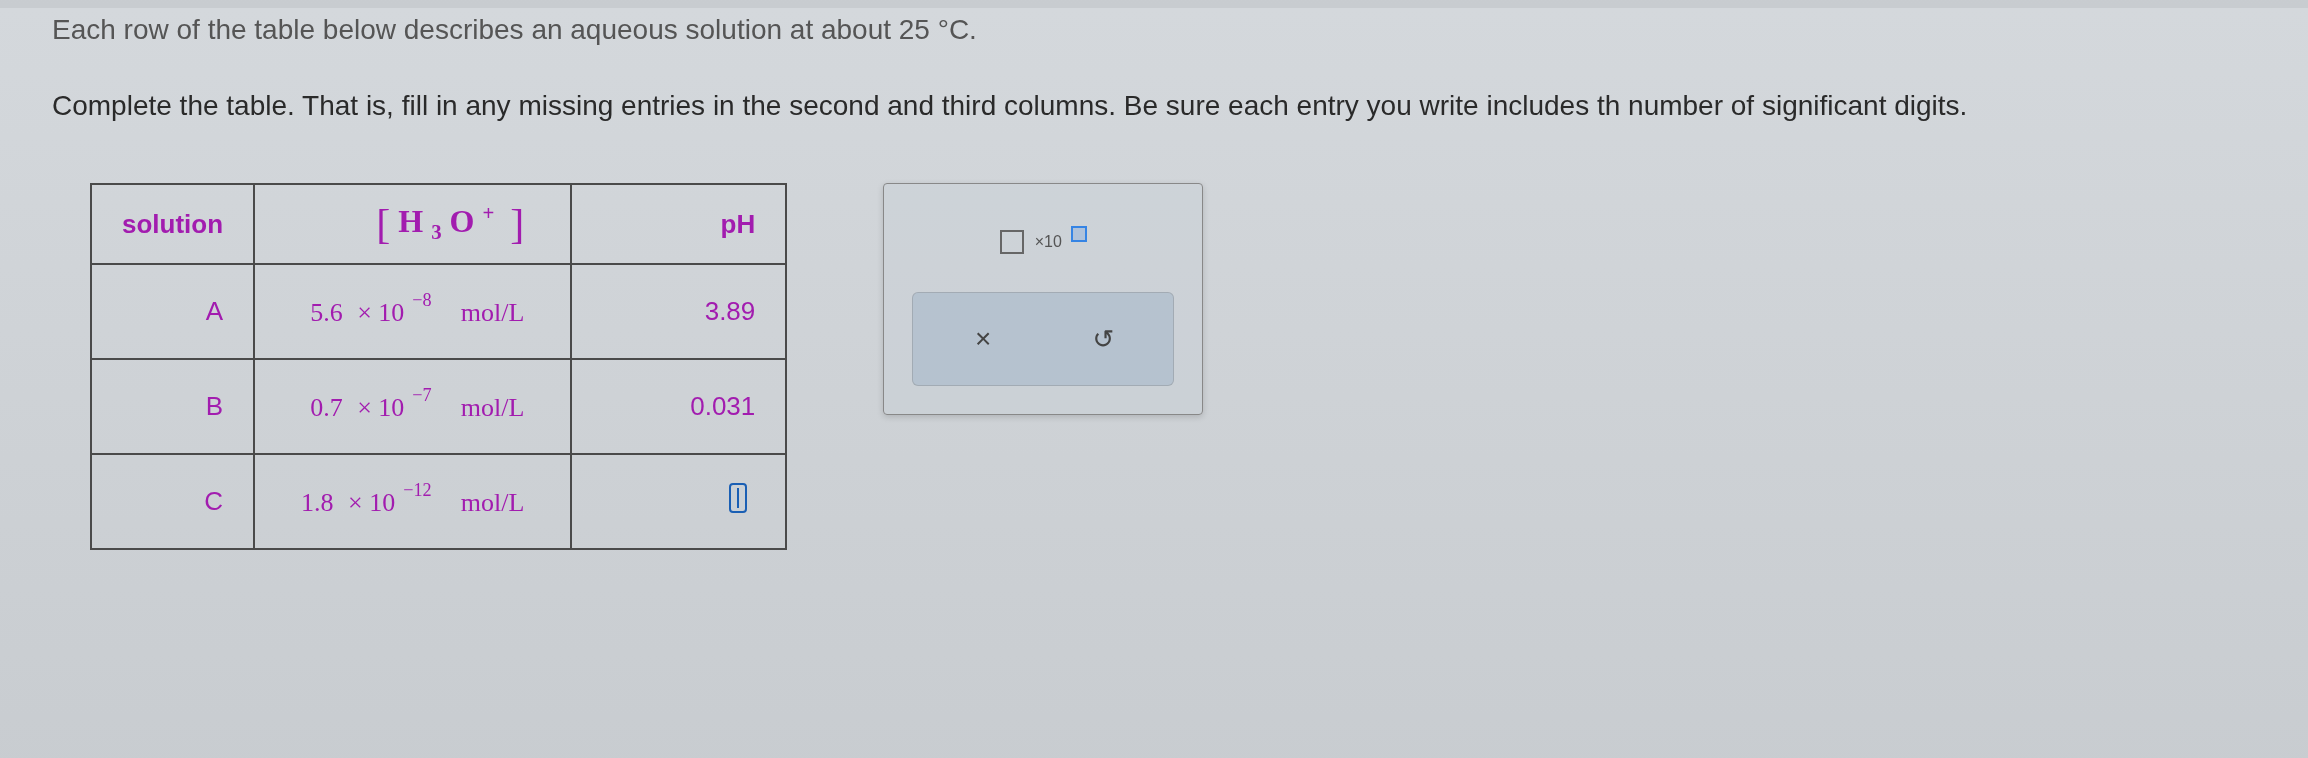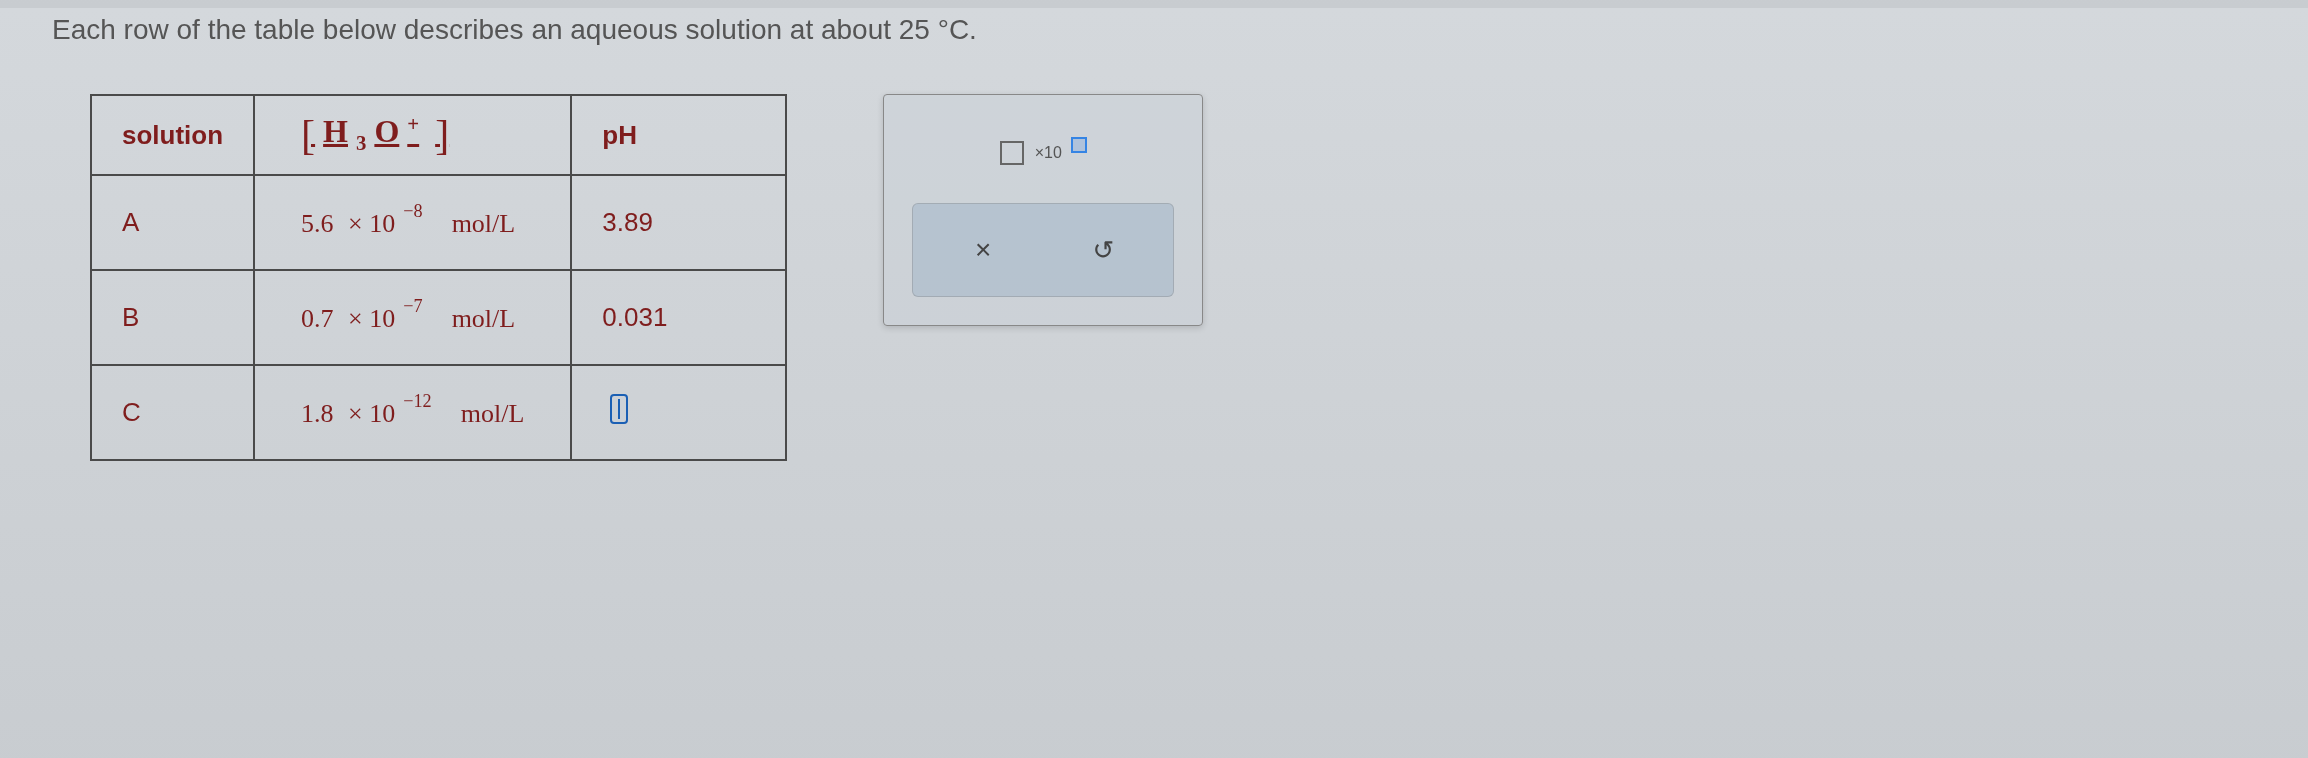--- a/index.html
+++ b/index.html
@@ -40,44 +40,43 @@
       padding-left: 30px;
     }
     .data-table {
       border-collapse: collapse;
       background: transparent;
     }
     .data-table th,
     .data-table td {
       border: 2px solid #4a4a4a;
       padding: 4px 30px;
-      text-align: left;
+      text-align: right;
       font-size: 26px;
-      color: #7f1d1d;
+      color: #a21caf;
     }
     .data-table th {
       font-weight: bold;
       height: 80px;
     }
     .data-table td {
       height: 95px;
     }
     .col-solution {
       width: 140px;
     }
     .col-h3o {
       width: 280px;
     }
     .col-ph {
       width: 215px;
     }
     .h3o-header {
       font-size: 32px;
       font-family: 'Times New Roman', serif;
-      text-decoration: underline;
     }
     .bracket {
       font-size: 42px;
       font-weight: normal;
       vertical-align: middle;
     }
     .subscript {
       font-size: 0.65em;
       vertical-align: sub;
     }
@@ -176,20 +175,22 @@
     .reset-icon {
       font-size: 26px;
     }
   </style>
 </head>
 <body>
 
 <div class="content">
   <div class="cutoff-text">Each row of the table below describes an aqueous solution at about 25 °C.</div>
 
+  <div class="instruction">Complete the table. That is, fill in any missing entries in the second and third columns. Be sure each entry you write includes th
+number of significant digits.</div>
 
   <div class="main-row">
     <table class="data-table">
       <thead>
         <tr>
           <th class="col-solution">solution</th>
           <th class="col-h3o">
             <span class="h3o-header">
               <span class="bracket">[</span>H<span class="subscript">3</span>O<span class="superscript">+</span><span class="bracket">]</span>
             </span>

